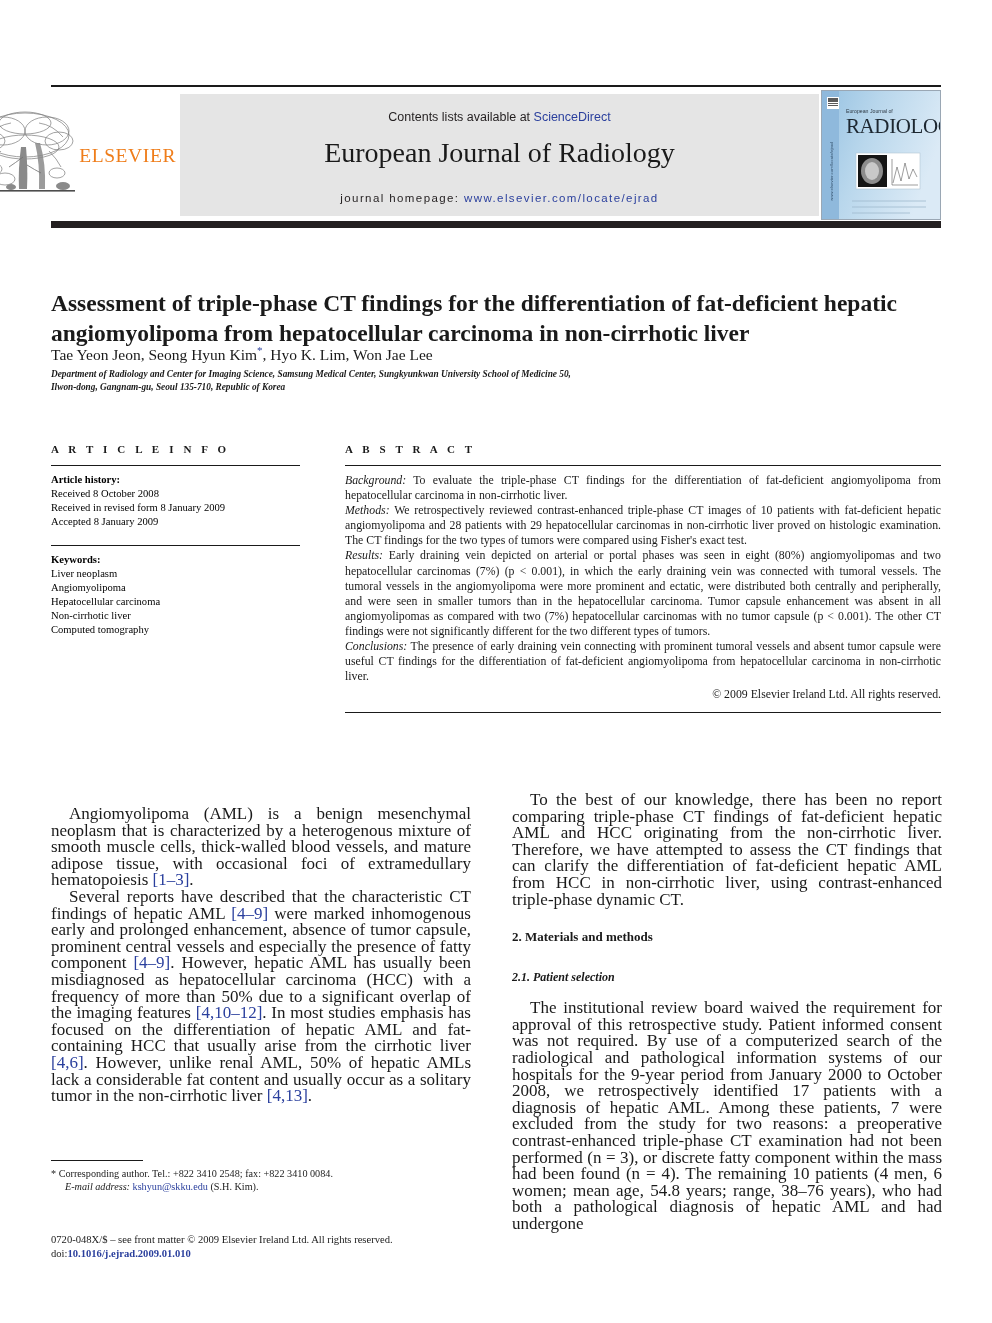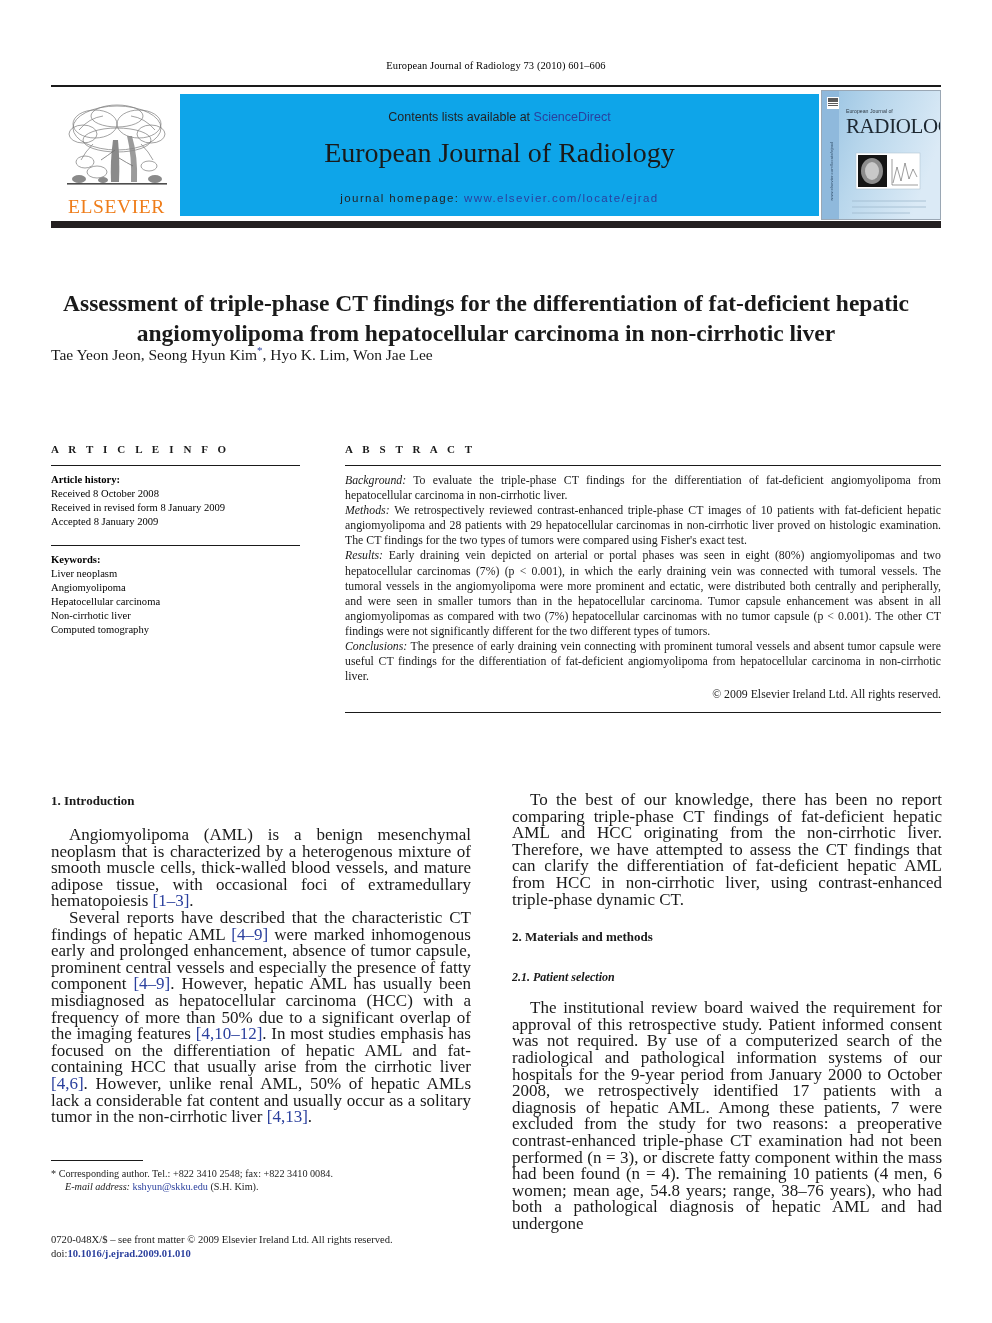--- a/index.html
+++ b/index.html
@@ -46,38 +46,38 @@
   .masthead-inner {
     position: absolute;
     left: 0; top: 3px;
     width: 890px; height: 130px;
   }
   .elsevier-logo {
     position: absolute;
     left: 6px; top: 4px;
     width: 119px; height: 122px;
     display: flex;
-    flex-direction: column;
+    flex-direction: row;
     align-items: center;
     justify-content: flex-end;
   }
   .tree-svg { display:block; }
   .elsevier-word {
     font-family: "Liberation Serif", serif;
     color: #ef7d1a;
     font-size: 19.5px;
     letter-spacing: 0.6px;
     line-height: 1;
     margin-top: 1px;
   }
   .journal-band {
     position: absolute;
     left: 129px; top: 4px;
     width: 639px; height: 122px;
-    background: #0ea5e9;
+    background: #e5e5e5;
   }
   .contents-line {
     position: absolute;
     top: 16px; left: 0; width: 639px;
     text-align: center;
     font-family: "Liberation Sans", sans-serif;
     font-size: 12.5px;
     color: #231f20;
   }
   .sd-link { color: #2a3f9d; }
@@ -113,27 +113,26 @@
     left: 51px;
     top: 221px;
     width: 890px;
     height: 7px;
     background: #231f20;
   }
 
   
   .title {
     position: absolute;
-    left: 41px;
+    left: 51px;
     top: 272px;
     width: 890px;
     font-size: 23.5px;
     line-height: 30px;
     color: #1a1a1a;
-    text-align: center;
   }
   .authors {
     position: absolute;
     left: 51px;
     top: 340px;
     width: 890px;
     font-size: 15.5px;
     line-height: 20px;
     color: #1a1a1a;
   }
@@ -279,21 +278,20 @@
     font-size: 10.6px;
     line-height: 14px;
     color: #1a1a1a;
   }
 </style>
 </head>
 <body>
 
 <div class="page">
 
-  <div class="running-head">European Journal of Radiology 73 (2010) 601–606</div>
 
   <div class="masthead">
     <div class="masthead-inner">
 
       <div class="elsevier-logo">
         <span>
           <svg class="tree-svg" width="108" height="96" viewBox="0 0 108 96" xmlns="http://www.w3.org/2000/svg">
             <g fill="none" stroke="#7a7a7a" stroke-width="0.7">
               <ellipse cx="54" cy="28" rx="44" ry="22"></ellipse>
               <ellipse cx="32" cy="24" rx="22" ry="14"></ellipse>
@@ -371,20 +369,24 @@
       </div>
 
     </div>
   </div>
   <div class="rule-thick"></div>
 
   <h1 class="title">Assessment of triple-phase CT findings for the differentiation of fat-deficient hepatic angiomyolipoma from hepatocellular carcinoma in non-cirrhotic liver</h1>
   <div class="authors">
     <span><span id="auth-a">Tae Yeon Jeon, Seong Hyun Kim<sup>*</sup>, Hyo K. Lim, Won Jae Lee</span></span>
   </div>
+  <div class="affiliation">
+    <div>Department of Radiology and Center for Imaging Science, Samsung Medical Center, Sungkyunkwan University School of Medicine 50,</div>
+    <div>Ilwon-dong, Gangnam-gu, Seoul 135-710, Republic of Korea</div>
+  </div>
 
   <div class="info-col">
     <div class="sechead">A R T I C L E    I N F O</div>
     <hr class="hr-thin">
     <div class="meta-label">Article history:</div>
     <div class="meta-line">Received 8 October 2008</div>
     <div class="meta-line">Received in revised form 8 January 2009</div>
     <div class="meta-line">Accepted 8 January 2009</div>
     <div class="meta-gap"></div>
     <hr class="hr-thin">
@@ -403,21 +405,20 @@
       <p><i>Background:</i><span> To evaluate the triple-phase CT findings for the differentiation of fat-deficient angiomyolipoma from hepatocellular carcinoma in non-cirrhotic liver.</span></p>
       <p><i>Methods:</i><span> We retrospectively reviewed contrast-enhanced triple-phase CT images of 10 patients with fat-deficient hepatic angiomyolipoma and 28 patients with 29 hepatocellular carcinomas in non-cirrhotic liver proved on histologic examination. The CT findings for the two types of tumors were compared using Fisher's exact test.</span></p>
       <p><i>Results:</i><span> Early draining vein depicted on arterial or portal phases was seen in eight (80%) angiomyolipomas and two hepatocellular carcinomas (7%) (p &lt; 0.001), in which the early draining vein was connected with tumoral vessels. The tumoral vessels in the angiomyolipoma were more prominent and ectatic, were distributed both centrally and peripherally, and were seen in smaller tumors than in the hepatocellular carcinoma. Tumor capsule enhancement was absent in all angiomyolipomas as compared with two (7%) hepatocellular carcinomas with no tumor capsule (p &lt; 0.001). The other CT findings were not significantly different for the two different types of tumors.</span></p>
       <p><i>Conclusions:</i><span> The presence of early draining vein connecting with prominent tumoral vessels and absent tumor capsule were useful CT findings for the differentiation of fat-deficient angiomyolipoma from hepatocellular carcinoma in non-cirrhotic liver.</span></p>
       <div class="copyright">© 2009 Elsevier Ireland Ltd. All rights reserved.</div>
     </div>
     <hr class="abs-rule-bottom">
   </div>
 
   <div class="col-left">
-    <h2 class="body-head">1.  Introduction</h2>
     <div class="gap-s"></div>
     <p class="body-p"><span>Angiomyolipoma (AML) is a benign mesenchymal neoplasm that is characterized by a heterogenous mixture of smooth muscle cells, thick-walled blood vessels, and mature adipose tissue, with occasional foci of extramedullary hematopoiesis </span><span class="ref">[1–3]</span><span>.</span></p>
     <p class="body-p"><span>Several reports have described that the characteristic CT findings of hepatic AML </span><span class="ref">[4–9]</span><span> were marked inhomogenous early and prolonged enhancement, absence of tumor capsule, prominent central vessels and especially the presence of fatty component </span><span class="ref">[4–9]</span><span>. However, hepatic AML has usually been misdiagnosed as hepatocellular carcinoma (HCC) with a frequency of more than 50% due to a significant overlap of the imaging features </span><span class="ref">[4,10–12]</span><span>. In most studies emphasis has focused on the differentiation of hepatic AML and fat-containing HCC that usually arise from the cirrhotic liver </span><span class="ref">[4,6]</span><span>. However, unlike renal AML, 50% of hepatic AMLs lack a considerable fat content and usually occur as a solitary tumor in the non-cirrhotic liver </span><span class="ref">[4,13]</span><span>.</span></p>
   </div>
 
   <div class="col-right">
     <p class="body-p">To the best of our knowledge, there has been no report comparing triple-phase CT findings of fat-deficient hepatic AML and HCC originating from the non-cirrhotic liver. Therefore, we have attempted to assess the CT findings that can clarify the differentiation of fat-deficient hepatic AML from HCC in non-cirrhotic liver, using contrast-enhanced triple-phase dynamic CT.</p>
     <div class="gap-m"></div>
     <h2 class="body-head">2.  Materials and methods</h2>
     <div class="gap-m"></div>

